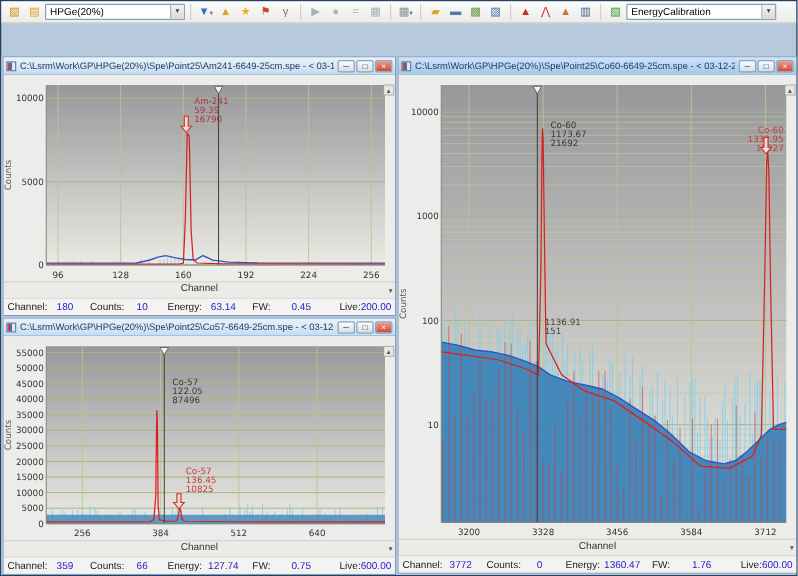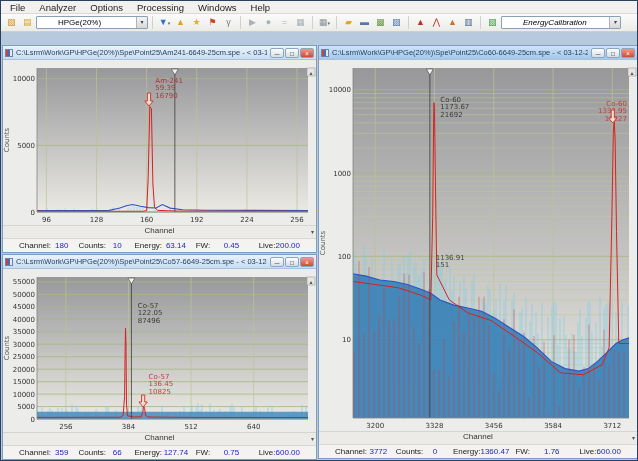--- a/index.html
+++ b/index.html
@@ -12,58 +12,50 @@
   .app-title{color:#fff;font-size:8.5px}
   .winbtns{margin-left:auto;display:flex;gap:2px}
   .wb{width:17px;height:10px;font-size:7px;line-height:9px;text-align:center;color:#fff;background:linear-gradient(#8ba6c2,#5c7fa2);border:1px solid #31537a;border-radius:2px}
   .wb.close{background:linear-gradient(#e08070,#c23a2a)}
   
   .menubar{height:13px;background:#f2f1ef;display:flex;align-items:center;font-size:9.5px;color:#222;border-bottom:1px solid #dbdad6;padding-left:2px}
   .menu-item{padding:0 7px}
   .toolbar{height:18px;background:linear-gradient(#fbfbfa,#ebebe8);display:flex;align-items:center;padding:0 3px;border-bottom:1px solid #cfcecb;gap:1px}
   .tbi{width:15px;height:13px;font-size:9px;line-height:13px;text-align:center;border-radius:2px;cursor:default}
   .tb-sep{width:1px;height:13px;background:#d2d1cd;margin:0 3px}
-  .combo{height:13px;background:#fff;border:1px solid #8aa0b5;font-size:8px;display:flex;align-items:center;padding-left:21px;border-radius:1px}
+  .combo{height:13px;background:#fff;border:1px solid #8aa0b5;font-size:8px;display:flex;align-items:center;padding-left:3px;border-radius:1px}
   .combo .val{overflow:hidden;white-space:nowrap}
   .combo .arrow{margin-left:auto;width:11px;height:100%;background:linear-gradient(#f4f4f4,#d8d8d8);border-left:1px solid #aab4bd;font-size:6px;line-height:11px;text-align:center;color:#444;flex:none}
   
   .mdi{position:absolute;left:0;top:44px;right:0;bottom:0;background:#b6c9dd}
   .win{position:absolute;background:#f0efed;border:1px solid #7d9ec2;display:flex;flex-direction:column}
   .wtitle{height:14px;display:flex;align-items:center;background:linear-gradient(#e9f2fb,#c8ddf2);padding:0 2px;border-bottom:1px solid #a8c2dc;font-size:7.5px;color:#1c3a5e;white-space:nowrap;overflow:hidden;flex:none}
   .win.active .wtitle{background:linear-gradient(#cfe3f8,#a4c8ea)}
   .wicon{width:8px;height:8px;margin-right:3px;background:linear-gradient(90deg,#d04040 33%,#3a70c0 33%,#3a70c0 66%,#e8e8e8 66%);flex:none;border:1px solid #6b86a5}
   .wtitle-text{overflow:hidden;white-space:nowrap}
   .wbtns{margin-left:auto;display:flex;gap:1px;flex:none;padding-left:3px}
   .wwb{width:14px;height:10px;font-size:6.5px;line-height:9px;text-align:center;color:#333;background:linear-gradient(#fdfdfd,#d5dde5);border:1px solid #8aa6c0;border-radius:2px}
   .wwb.close{background:linear-gradient(#ef9a8a,#d04a32);color:#fff}
   .chart-wrap{flex:1;position:relative;background:#ececea;overflow:hidden}
   .chart-wrap svg{display:block}
   .combo-row{height:13px;background:#ecebe7;display:flex;align-items:flex-start;justify-content:center;font-size:8px;color:#333;border-top:1px solid #d5d4d0;position:relative;flex:none}
   .combo-row .arrow{position:absolute;right:2px;top:2px;font-size:6px;color:#555}
-  .statusbar{height:14px;background:#f4f3f1;border-top:1px solid #d8d7d3;display:flex;align-items:center;font-size:8px;padding:0 16px;flex:none}
+  .statusbar{height:14px;background:#f4f3f1;border-top:1px solid #d8d7d3;display:flex;align-items:center;font-size:8px;padding:0 3px;flex:none}
   .sb-group{display:flex;align-items:center}
   .sb-label{color:#222;white-space:nowrap}
   .sb-value{flex:1;text-align:center;color:#2222cc;white-space:nowrap}
   .g1{width:62px}.g2{width:58px}.g3{width:64px}.g4{width:66px}.g5{flex:1}
   .sb-group + .sb-group{margin-left:6px}
 </style>
 </head>
 <body>
 
 <div class="app">
 
 
-  <div class="menubar">
-    <span class="menu-item">File</span>
-    <span class="menu-item">Analyzer</span>
-    <span class="menu-item">Options</span>
-    <span class="menu-item">Processing</span>
-    <span class="menu-item">Windows</span>
-    <span class="menu-item">Help</span>
-  </div>
 
   <div class="toolbar" id="toolbar">
       <span class="tbi" style="color: rgb(216, 144, 32);">▧</span>
       <span class="tbi" style="color: rgb(216, 168, 32);">▤</span>
       <span class="combo" style="width: 112px;">
         <span class="val">HPGe(20%)</span>
         <span class="arrow">▾</span>
       </span>
       <span class="tb-sep"></span>
       <span class="tbi" style="color: rgb(58, 111, 192);">▼<span style="font-size: 5px; color: rgb(102, 102, 102);">▾</span></span>
@@ -83,21 +75,21 @@
       <span class="tbi" style="color: rgb(85, 119, 170);">▬</span>
       <span class="tbi" style="color: rgb(106, 154, 74);">▩</span>
       <span class="tbi" style="color: rgb(74, 111, 176);">▨</span>
       <span class="tb-sep"></span>
       <span class="tbi" style="color: rgb(192, 48, 32);">▲</span>
       <span class="tbi" style="color: rgb(192, 48, 32);">⋀</span>
       <span class="tbi" style="color: rgb(208, 112, 48);">▲</span>
       <span class="tbi" style="color: rgb(72, 104, 140);">▥</span>
       <span class="tb-sep"></span>
       <span class="tbi" style="color: rgb(58, 154, 58);">▧</span>
-      <span class="combo" style="width: 120px; font-style: italic;">
+      <span class="combo" style="width: 120px;">
         <span class="val">EnergyCalibration</span>
         <span class="arrow">▾</span>
       </span>
     </div>
 
   <div class="mdi">
 
     <div class="win" style="left:1px;top:0;width:315px;height:208px">
       <div class="wtitle">
         <span class="wicon"></span>

